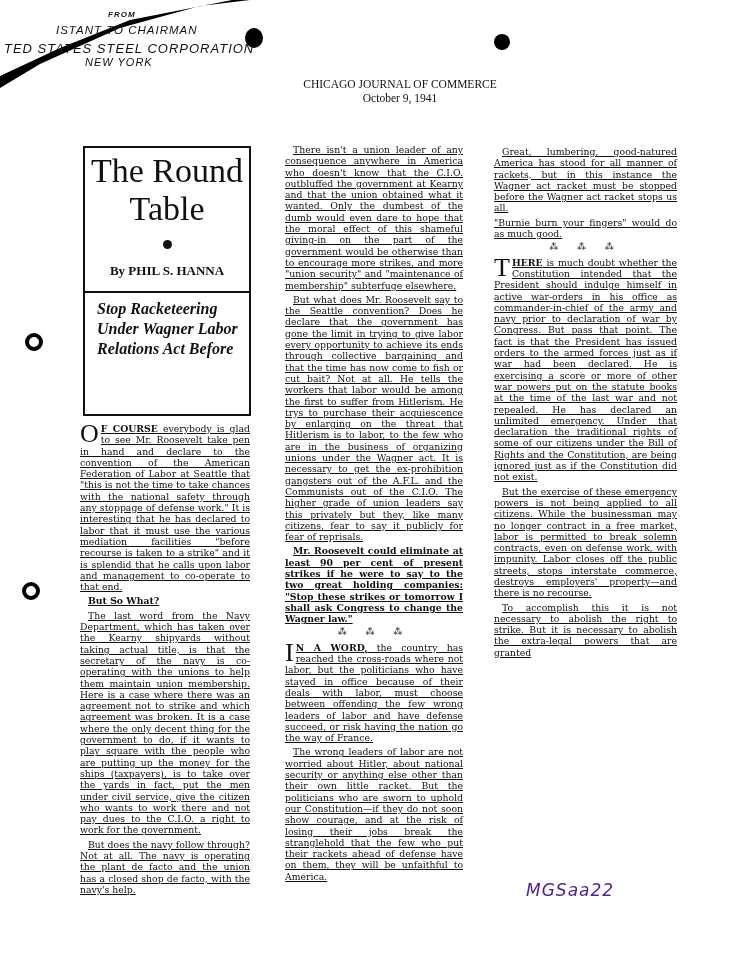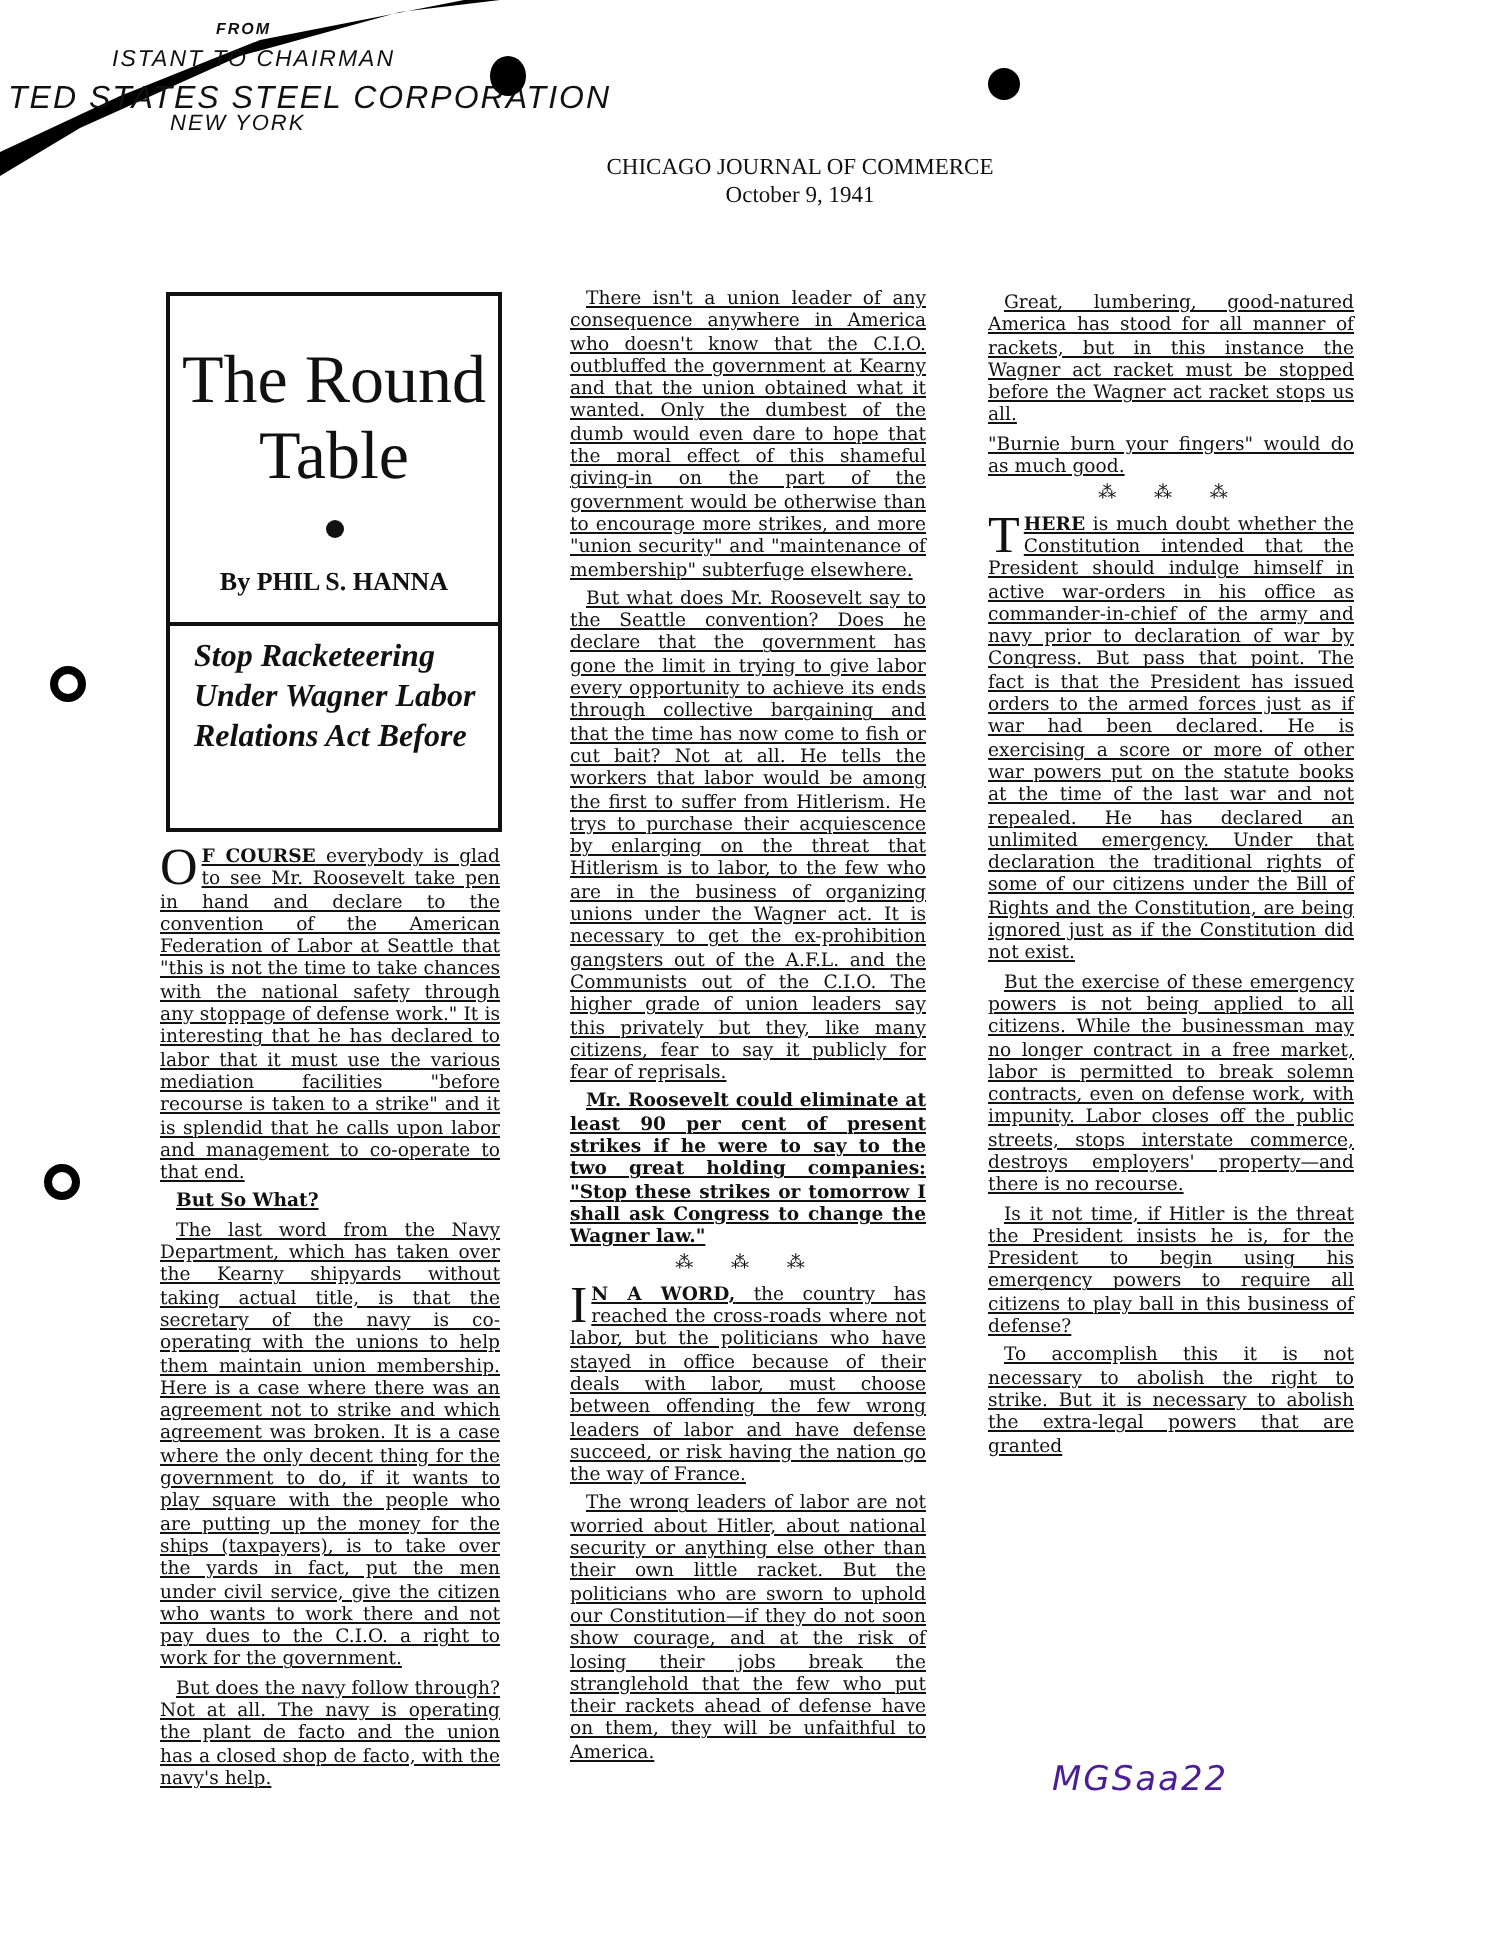--- a/index.html
+++ b/index.html
@@ -5,34 +5,34 @@
   html, body { margin: 0; padding: 0; }
   body {
     width: 750px; height: 972px; position: relative; overflow: hidden;
     background: #ffffff; color: #111;
     font-family: "DejaVu Serif", serif;
   }
   .stamp { position: absolute; left: 0; top: 0; width: 260px; height: 80px; }
   .stamp .line { position: absolute; font-family: "Liberation Sans", sans-serif; font-size: 11px; letter-spacing: 1px; color: #111; white-space: nowrap; font-style: italic; }
   .stamp .from { left: 108px; top: 10px; font-size: 8px; font-weight: bold; font-style: italic; }
   .stamp .l1 { left: 56px; top: 24px; font-size: 11.5px; }
-  .stamp .l2 { left: 4px; top: 41px; font-size: 16px; }
+  .stamp .l2 { left: 4px; top: 41px; font-size: 13px; }
   .stamp .l3 { left: 85px; top: 56px; font-size: 11px; }
   .slash { position: absolute; left: 0; top: 0; }
   .hole { position: absolute; background: #000; border-radius: 50%; }
   .ring { position: absolute; border: 4px solid #000; border-radius: 50%; background: #fff; }
   .source { position: absolute; left: 290px; top: 77px; width: 220px; text-align: center; font-family: Liberation Serif, serif; font-size: 11.5px; line-height: 14px; }
   .col { position: absolute; font-size: 9.3px; line-height: 11.3px; text-align: justify; }
   .col p { margin: 0 0 3px 0; text-indent: 8px; text-decoration: underline; }
   .col p.noind { text-indent: 0; }
   .col1 { left: 80px; top: 423px; width: 170px; }
   .col2 { left: 285px; top: 144px; width: 178px; }
   .col3 { left: 494px; top: 146px; width: 183px; }
   .box { position: absolute; left: 83px; top: 146px; width: 164px; height: 266px; border: 2px solid #111; }
-  .box .title { text-align: center; font-family: "Liberation Serif", serif; font-size: 34px; line-height: 38px; margin-top: 24px; }
+  .box .title { text-align: center; font-family: "Liberation Serif", serif; font-size: 34px; line-height: 38px; margin-top: 4px; }
   .box .dot { width: 9px; height: 9px; background: #111; border-radius: 50%; margin: 12px auto 0 auto; }
   .box .byline { text-align: center; font-weight: bold; font-size: 13px; margin-top: 14px; font-family: "Liberation Serif", serif; }
   .box .rule { border-top: 2px solid #111; margin: 12px 0 0 0; }
   .box .headline { font-style: italic; font-weight: bold; font-size: 16px; line-height: 20px; padding: 6px 0 0 12px; font-family: "Liberation Serif", serif; }
   .dropcap { float: left; font-size: 26px; line-height: 22px; padding-right: 2px; font-family: "Liberation Serif", serif; }
   .lead { font-weight: bold; }
   .bold { font-weight: bold; }
   .sub { font-weight: bold; }
   .orn { text-align: center; font-size: 9px; letter-spacing: 8px; margin: 1px 0 3px 0; }
   .hand { position: absolute; left: 526px; top: 880px; font-family: "DejaVu Sans", sans-serif; font-size: 17px; font-style: italic; letter-spacing: 1px; color: #4c1d95; }
@@ -87,17 +87,16 @@
   <p class="noind"><span class="dropcap">I</span><span class="lead">N A WORD,</span><span> the country has reached the cross-roads where not labor, but the politicians who have stayed in office because of their deals with labor, must choose between offending the few wrong leaders of labor and have defense succeed, or risk having the nation go the way of France.</span></p>
   <p>The wrong leaders of labor are not worried about Hitler, about national security or anything else other than their own little racket. But the politicians who are sworn to uphold our Constitution—if they do not soon show courage, and at the risk of losing their jobs break the stranglehold that the few who put their rackets ahead of defense have on them, they will be unfaithful to America.</p>
 </div>
 
 <div class="col col3">
   <p>Great, lumbering, good-natured America has stood for all manner of rackets, but in this instance the Wagner act racket must be stopped before the Wagner act racket stops us all.</p>
   <p class="noind">"Burnie burn your fingers" would do as much good.</p>
   <div class="orn">⁂ ⁂ ⁂</div>
   <p class="noind"><span class="dropcap">T</span><span class="lead">HERE</span><span> is much doubt whether the Constitution intended that the President should indulge himself in active war-orders in his office as commander-in-chief of the army and navy prior to declaration of war by Congress. But pass that point. The fact is that the President has issued orders to the armed forces just as if war had been declared. He is exercising a score or more of other war powers put on the statute books at the time of the last war and not repealed. He has declared an unlimited emergency. Under that declaration the traditional rights of some of our citizens under the Bill of Rights and the Constitution, are being ignored just as if the Constitution did not exist.</span></p>
   <p>But the exercise of these emergency powers is not being applied to all citizens. While the businessman may no longer contract in a free market, labor is permitted to break solemn contracts, even on defense work, with impunity. Labor closes off the public streets, stops interstate commerce, destroys employers' property—and there is no recourse.</p>
-  <p>Is it not time, if Hitler is the threat the President insists he is, for the President to begin using his emergency powers to require all citizens to play ball in this business of defense?</p>
   <p>To accomplish this it is not necessary to abolish the right to strike. But it is necessary to abolish the extra-legal powers that are granted</p>
 </div>
 
 <div class="hand">MGSaa22</div>
 
 </body></html>

